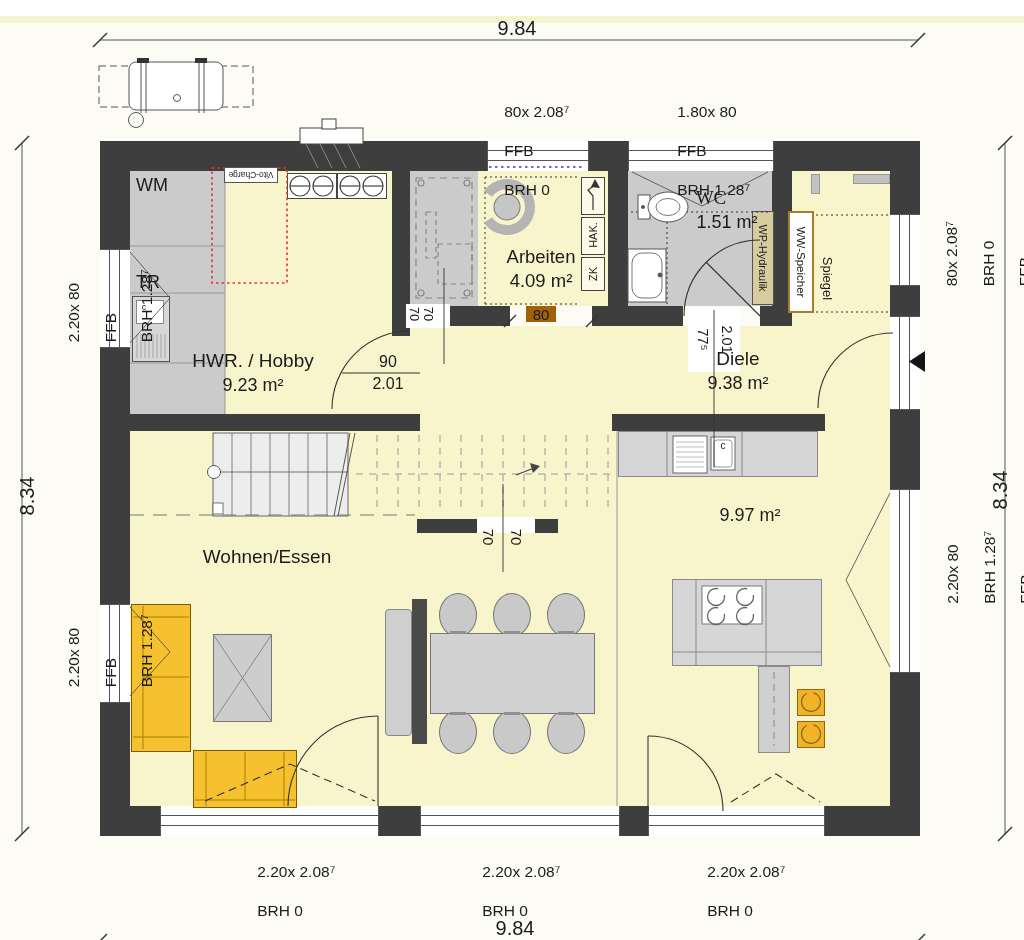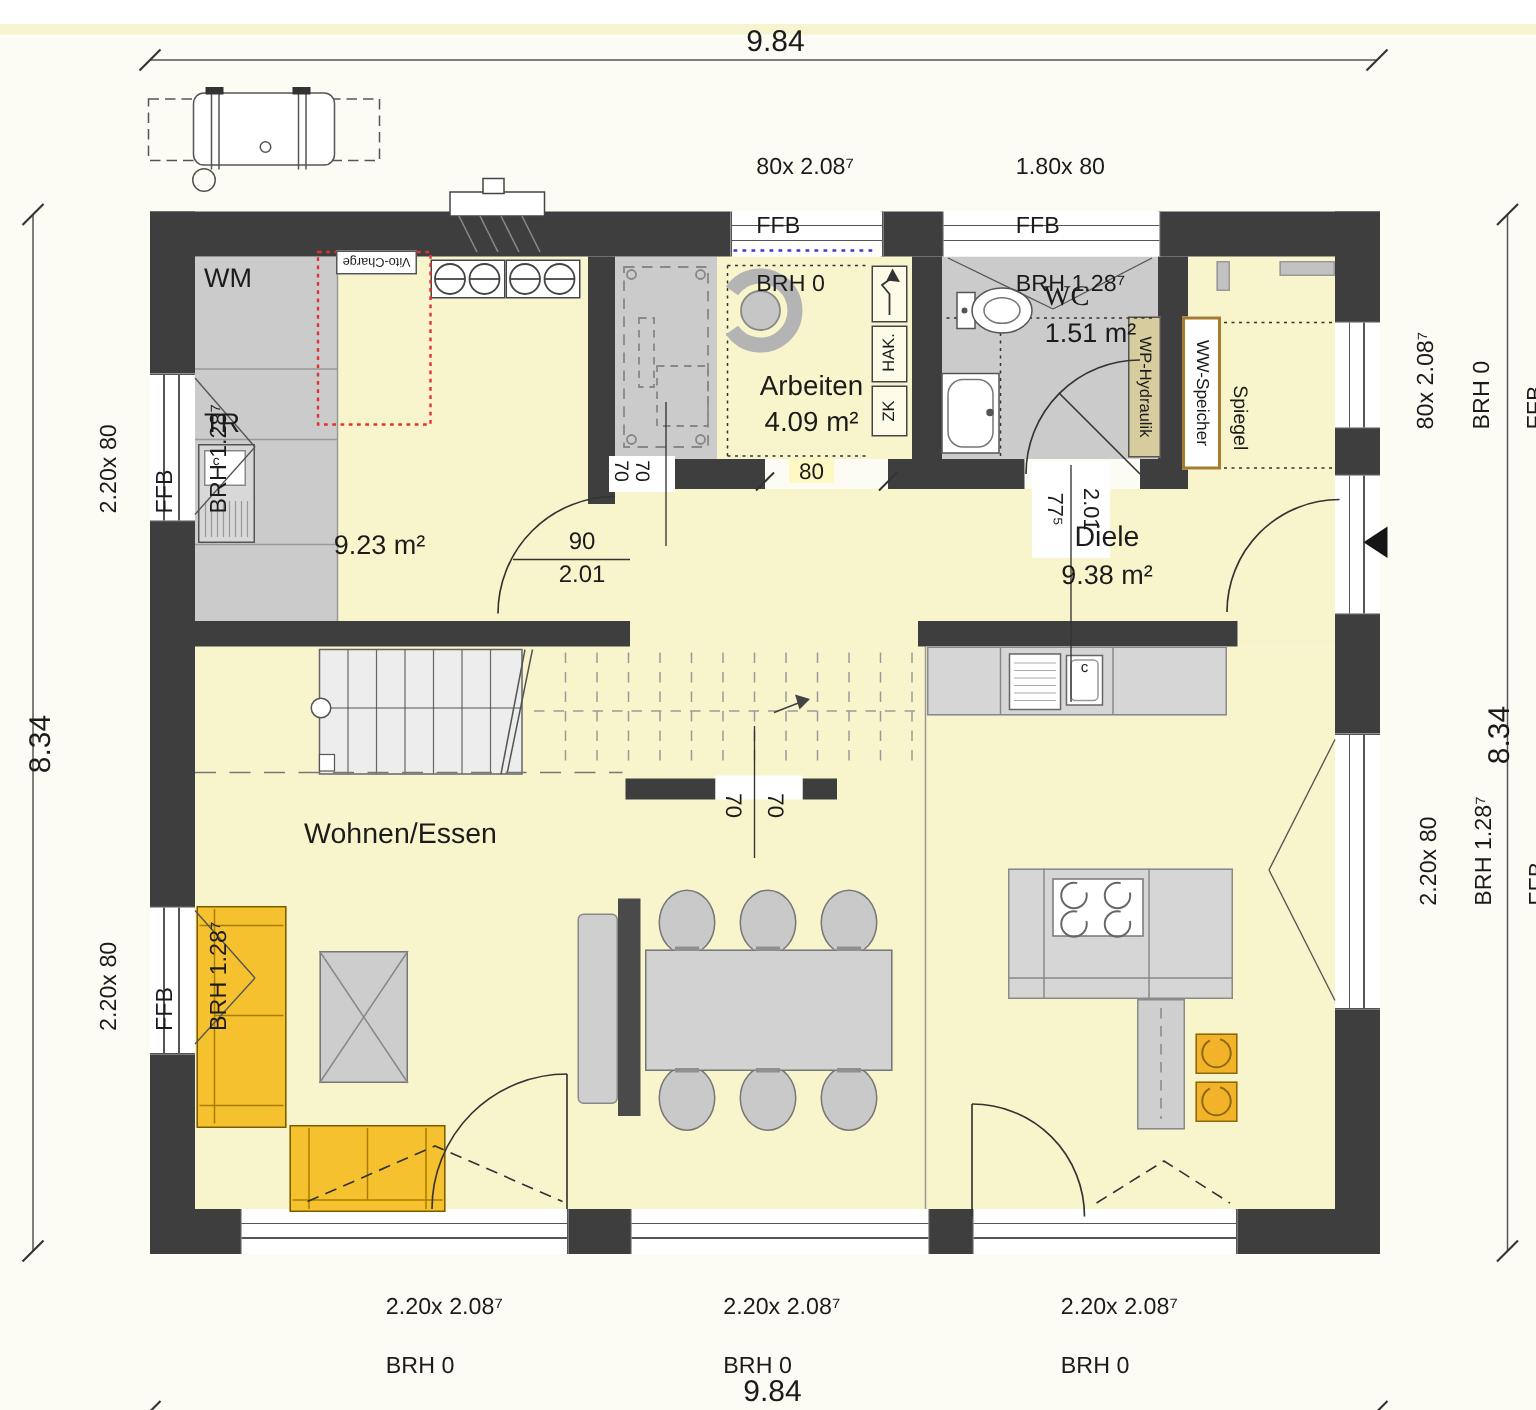--- a/index.html
+++ b/index.html
@@ -396,45 +396,47 @@
     <span>BRH 0</span><br>
     <span>FFB</span>
   </div>
   <div class="rb" style="left:905px;top:530px;width:96px;height:54px;">
     <span>2.20x 80</span><br>
     <span>BRH 1.28⁷</span><br>
     <span>FFB</span>
   </div>
 
   <div class="room" style="left:153px;top:334px;width:200px;">
+    <div>HWR. / Hobby</div>
     <div style="font-size:18px;margin-top:3px;">9.23 m²</div>
   </div>
   <div class="room" style="left:461px;top:230px;width:160px;font-size:18.5px;">
     <div>Arbeiten</div>
     <div style="margin-top:2px;">4.09 m²</div>
   </div>
   <div class="room" style="left:661px;top:171px;width:100px;font-family:Liberation Serif, serif;">
     <div>WC</div>
   </div>
   <div class="room" style="left:667px;top:196px;width:120px;font-size:18px;">
     <div>1.51 m²</div>
   </div>
   <div class="room" style="left:638px;top:332px;width:200px;">
     <div>Diele</div>
     <div style="font-size:18px;margin-top:3px;">9.38 m²</div>
   </div>
   <div class="room" style="left:650px;top:486px;width:200px;">
+    <div style="font-size:18px;margin-top:3px;">9.97 m²</div>
   </div>
   <div class="room" style="left:167px;top:530px;width:200px;">
     <div>Wohnen/Essen</div>
   </div>
 
   <div class="rl" style="left:358px;top:337px;width:60px;height:17px;font-size:16px;">90</div>
   <div class="rl" style="left:358px;top:359px;width:60px;height:17px;font-size:16px;">2.01</div>
-  <div class="rl" style="left:526px;top:290px;width:30px;height:16px;font-size:15px;background:#fef9c3;">80</div>
+  <div class="rl" style="left:526px;top:290px;width:30px;height:16px;font-size:15px;background:#a16207;">80</div>
   <div class="rl" style="left:683px;top:316px;width:40px;height:15px;font-size:14.5px;transform:rotate(90deg);">77⁵</div>
   <div class="rl" style="left:707px;top:316px;width:40px;height:15px;font-size:14.5px;transform:rotate(90deg);">2.01</div>
   <div class="rl" style="left:474px;top:513px;width:30px;height:16px;font-size:15px;transform:rotate(90deg);">70</div>
   <div class="rl" style="left:502px;top:513px;width:30px;height:16px;font-size:15px;transform:rotate(90deg);">70</div>
   <div class="rl" style="left:402px;top:291px;width:26px;height:14px;font-size:13px;transform:rotate(90deg);">70</div>
   <div class="rl" style="left:416px;top:291px;width:26px;height:14px;font-size:13px;transform:rotate(90deg);">70</div>
 
   <div class="t" style="left:136px;top:159px;font-size:18px;">WM</div>
   <div class="t" style="left:136px;top:256px;font-size:18px;">TR</div>
   <div class="rl" style="left:224px;top:151px;width:54px;height:16px;font-size:8.5px;transform:rotate(180deg);">Vito-Charge</div>

